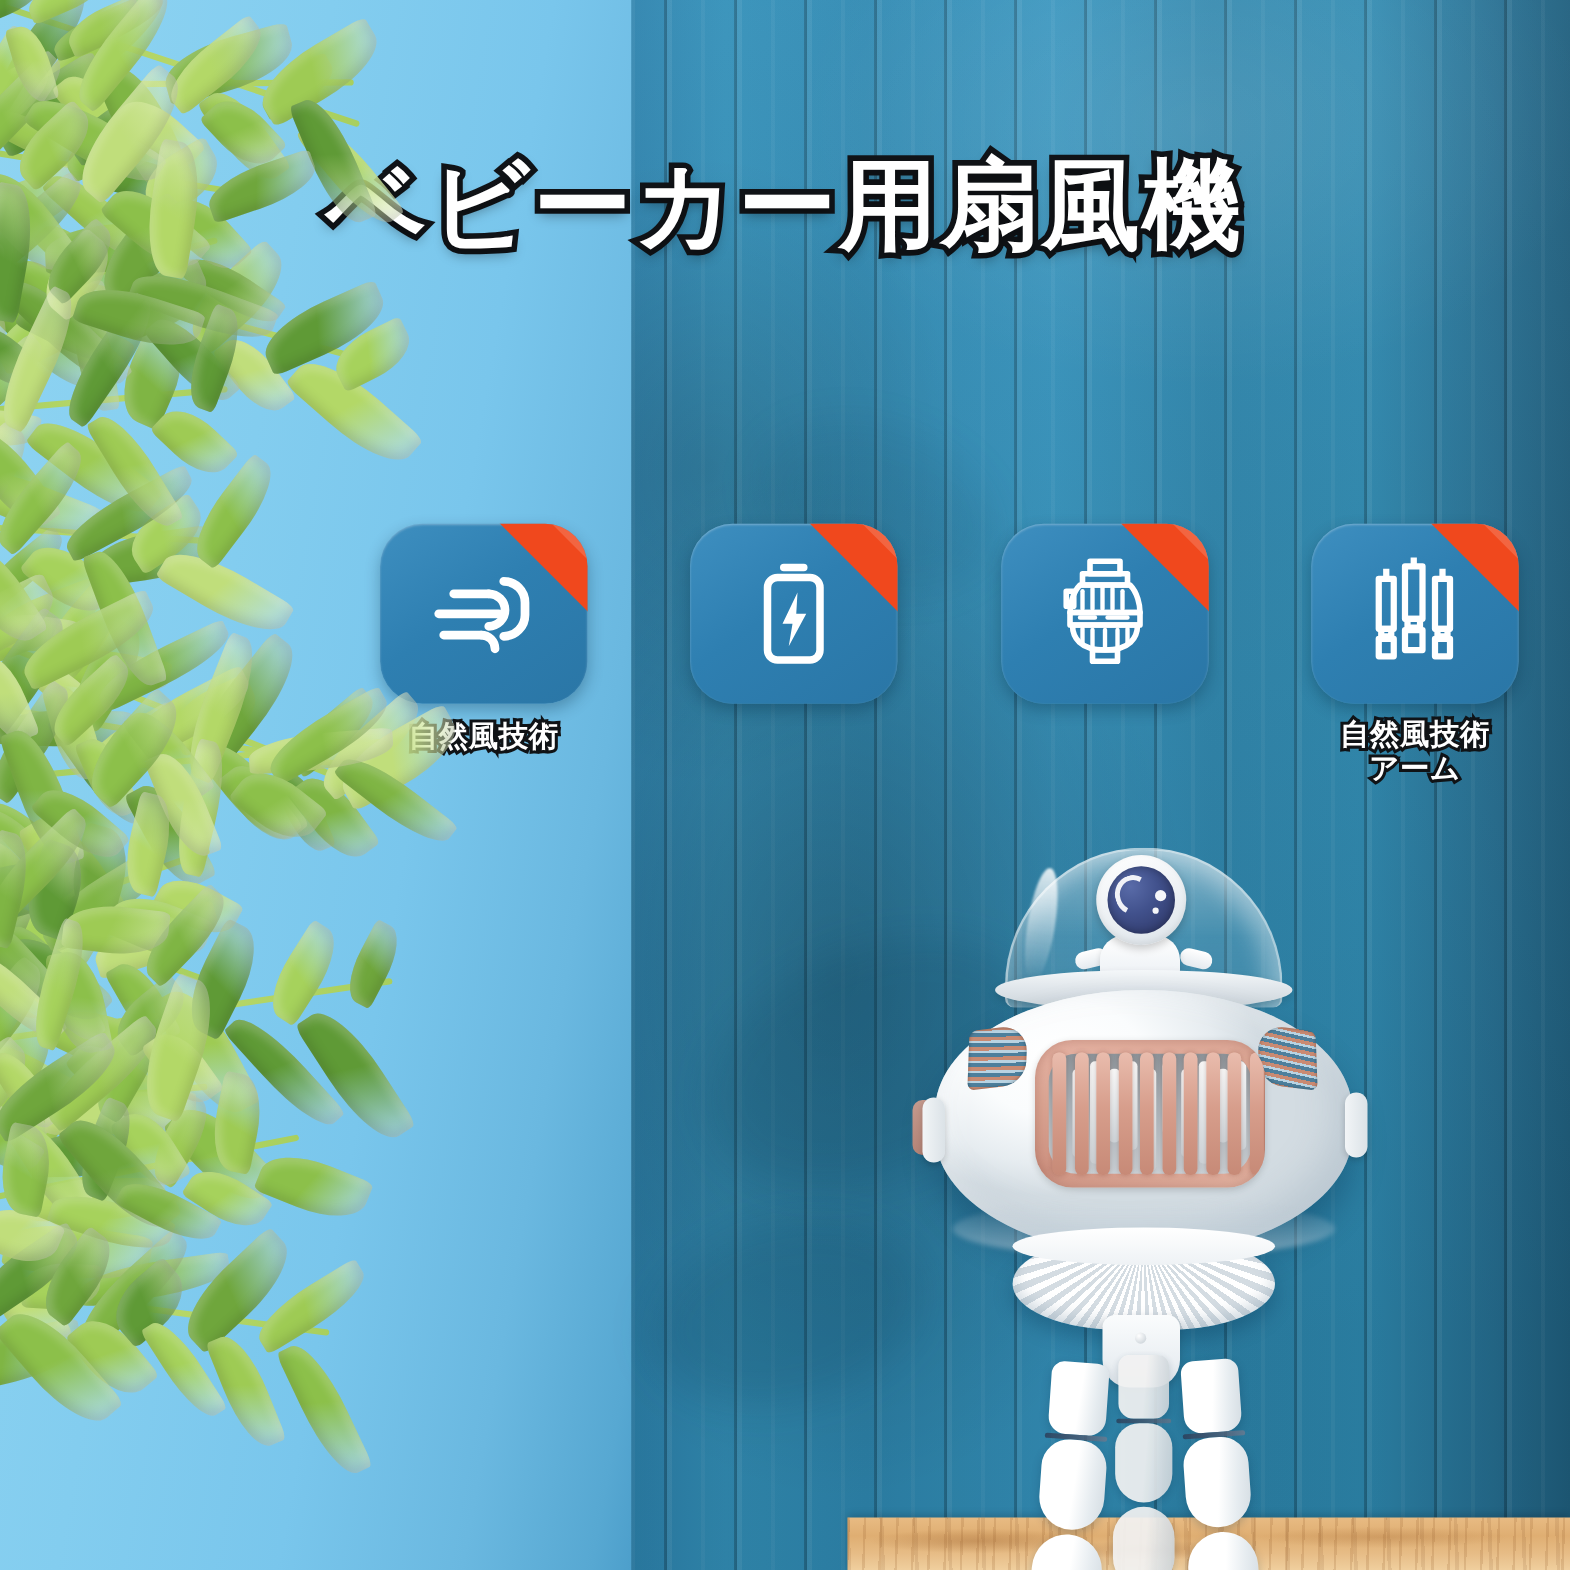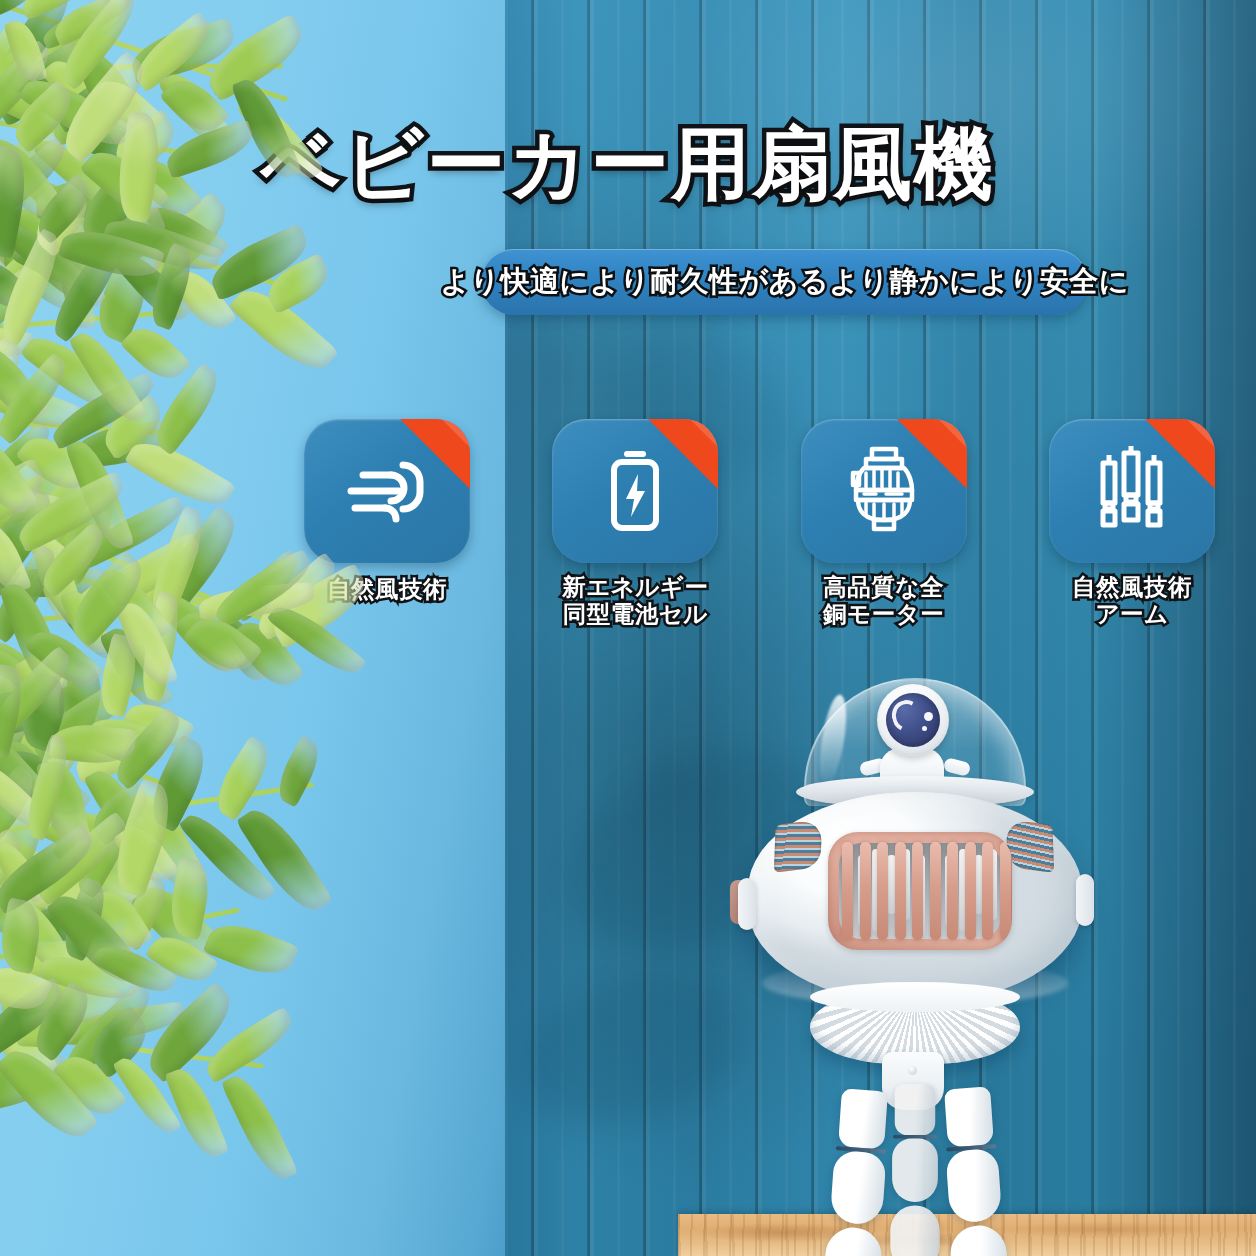--- a/index.html
+++ b/index.html
@@ -705,23 +705,20 @@
       <div class="seg s1"></div>
       <div class="joint" style="top:58px"></div>
       <div class="seg s2"></div>
       <div class="seg s3"></div>
 
     </div>
   </div>
 
   <div class="headline">ベビーカー用扇風機</div>
 
-  <div class="subbanner">
-    <span class="subbanner-text">より快適により耐久性があるより静かにより安全に</span>
-  </div>
 
   <div class="features">
 
     <div class="feature">
       <div class="tile">
         <div class="tile-gloss"></div>
         <svg width="92" height="76" viewBox="0 0 92 76">
           <g fill="none" stroke="#ffffff" stroke-width="7" stroke-linecap="round">
             <path d="M22 22 H50"></path>
             <path d="M10 38 H58"></path>
@@ -737,22 +734,20 @@
 
     <div class="feature">
       <div class="tile">
         <div class="tile-gloss"></div>
         <svg width="78" height="92" viewBox="0 0 78 92">
           <rect x="28" y="6" width="22" height="6" rx="3" fill="#ffffff"></rect>
           <rect x="18" y="17" width="42" height="66" rx="8" fill="none" stroke="#ffffff" stroke-width="6"></rect>
           <path d="M42 29 L30 54 H38 L35 72 L49 46 H41 Z" fill="#ffffff"></path>
         </svg>
       </div>
-      <div class="feature-label">新エネルギー
-同型電池セル</div>
     </div>
 
     <div class="feature">
       <div class="tile">
         <div class="tile-gloss"></div>
         <svg width="84" height="96" viewBox="0 0 84 96">
           <g fill="none" stroke="#ffffff" stroke-width="4.5" stroke-linejoin="round">
             <path d="M30 6 h24 v10 h-24 z"></path>
             <path d="M24 16 h36 v9 h-36 z"></path>
             <path d="M22 25 c-6 6 -8 16 -8 22 h56 c0 -6 -2 -16 -8 -22 z"></path>
@@ -770,22 +765,20 @@
             <path d="M24 60 v12"></path>
               <path d="M32 61 v14"></path>
               <path d="M42 61 v15"></path>
             <path d="M52 61 v14"></path>
               <path d="M60 60 v12"></path>
             <path d="M22 51 h12"></path>
               <path d="M44 51 h16"></path>
           </g>
         </svg>
       </div>
-      <div class="feature-label">高品質な全
-銅モーター</div>
     </div>
 
     <div class="feature">
       <div class="tile">
         <div class="tile-gloss"></div>
         <svg width="86" height="92" viewBox="0 0 86 92">
           <g fill="none" stroke="#ffffff" stroke-width="5" stroke-linejoin="round">
             <path d="M14 18 h12 v40 h-12 z"></path>
             <path d="M16 58 h8 v6 h-8 z"></path>
             <path d="M14 66 h12 v14 h-12 z"></path>

